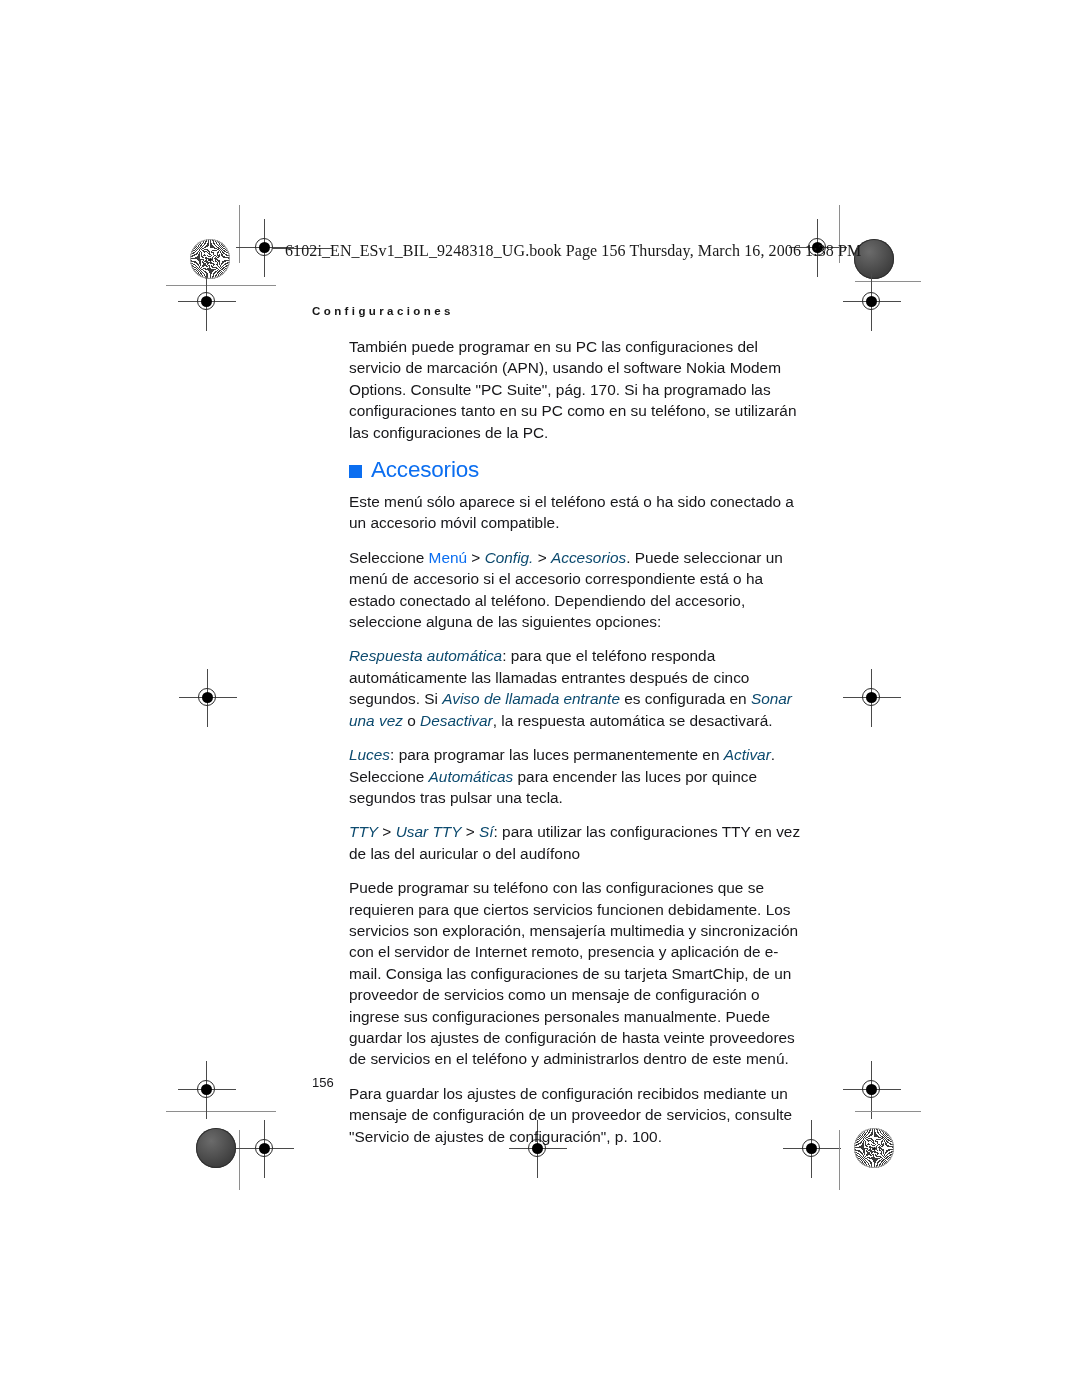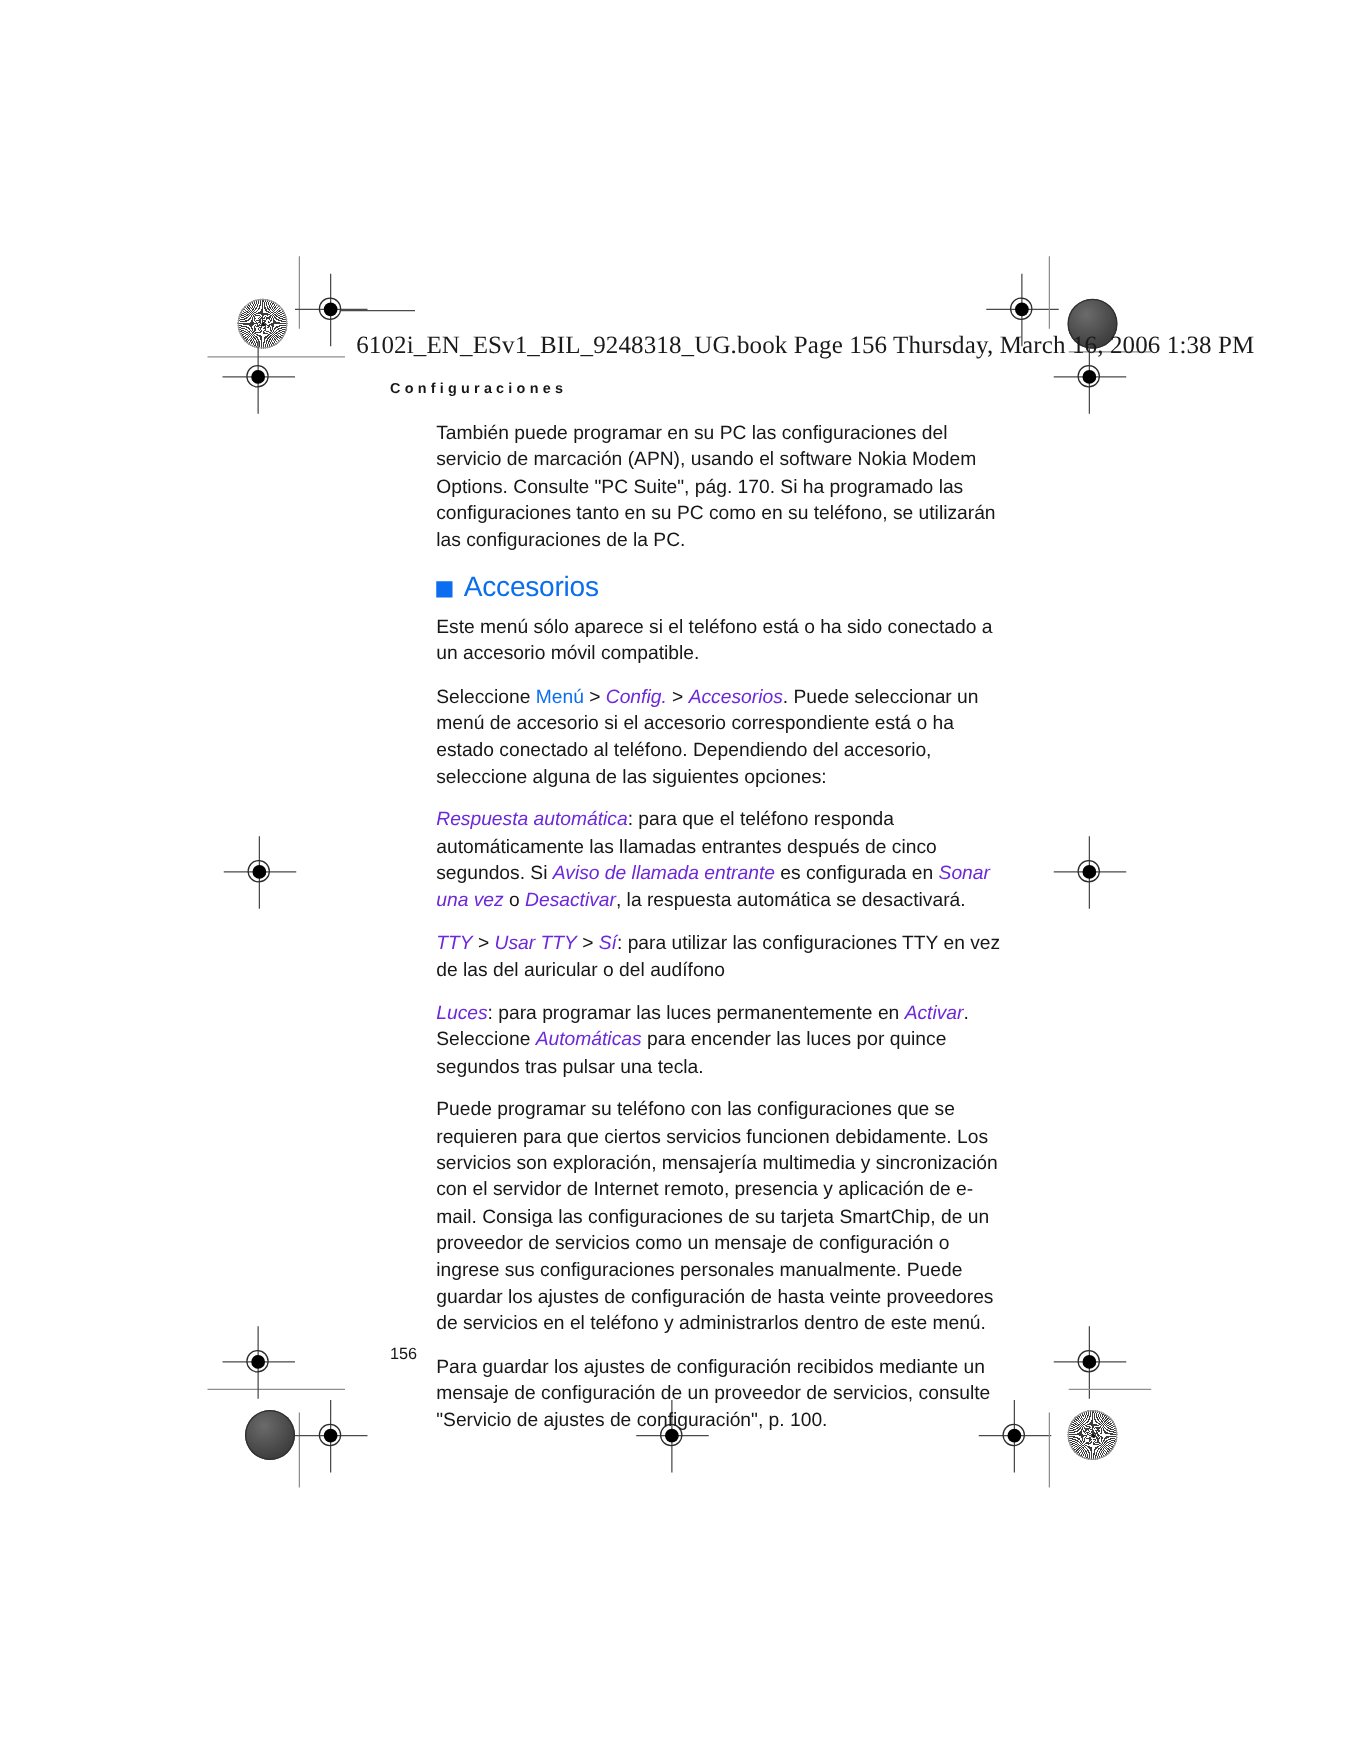--- a/index.html
+++ b/index.html
@@ -103,23 +103,23 @@
     position: absolute;
     background: #8e8e8e;
   }
   .trimline.h { height: 1px; }
   .trimline.v { width: 1px; }
 
   
   #file-banner {
     position: absolute;
     left: 285px;
-    top: 265px;
+    top: 242px;
     font-family: "Liberation Serif", serif;
-    font-size: 20px;
+    font-size: 16px;
     color: #1a1a1a;
     white-space: nowrap;
     letter-spacing: 0.1px;
   }
   #banner-rule {
     position: absolute;
     left: 272px;
     top: 248px;
     width: 60px;
     height: 1px;
@@ -168,21 +168,21 @@
     display: inline-block;
     width: 13px;
     height: 13px;
     background: #0b6ef0;
     flex: 0 0 auto;
     position: relative;
     top: 1px;
   }
 
   .ui      { color: #0b6ef0; }
-  .ui-i    { color: #6d28d9; font-style: italic; text-align: right; }
+  .ui-i    { color: #0c4a6e; font-style: italic; text-align: right; }
   .sep     { color: #17171a; }
 
   
   #folio {
     position: absolute;
     left: 312px;
     top: 1075px;
     font-size: 13px;
     color: #17171a;
   }
@@ -293,24 +293,24 @@
       <span>Accesorios</span>
     </h2>
 
     <p class="body">Este menú sólo aparece si el teléfono está o ha sido conectado a un accesorio móvil compatible.</p>
 
     <p class="body"><span>Seleccione </span><span class="ui">Menú</span><span class="sep"> &gt; </span><span class="ui-i">Config.</span><span class="sep"> &gt; </span><span class="ui-i">Accesorios</span><span>. Puede seleccionar un menú de accesorio si el accesorio correspondiente está o ha estado conectado al teléfono. Dependiendo del accesorio, seleccione alguna de las siguientes opciones:</span></p>
 
 
     <p class="body"><span class="ui-i">Respuesta automática</span><span>: para que el teléfono responda automáticamente las llamadas entrantes después de cinco segundos. Si </span><span class="ui-i">Aviso de llamada entrante</span><span> es configurada en </span><span class="ui-i">Sonar una vez</span><span> o </span><span class="ui-i">Desactivar</span><span>, la respuesta automática se desactivará.</span></p>
 
+    <p class="body"><span class="ui-i">Luces</span><span>: para programar las luces permanentemente en </span><span class="ui-i">Activar</span><span>. Seleccione </span><span class="ui-i">Automáticas</span><span> para encender las luces por quince segundos tras pulsar una tecla.</span></p>
+
     <p class="body"><span class="ui-i">TTY</span><span class="sep"> &gt; </span><span class="ui-i">Usar TTY</span><span class="sep"> &gt; </span><span class="ui-i">Sí</span><span>: para utilizar las configuraciones TTY en vez de las del auricular o del audífono</span></p>
 
-    <p class="body"><span class="ui-i">Luces</span><span>: para programar las luces permanentemente en </span><span class="ui-i">Activar</span><span>. Seleccione </span><span class="ui-i">Automáticas</span><span> para encender las luces por quince segundos tras pulsar una tecla.</span></p>
-
 
     <p class="body">Puede programar su teléfono con las configuraciones que se requieren para que ciertos servicios funcionen debidamente. Los servicios son exploración, mensajería multimedia y sincronización con el servidor de Internet remoto, presencia y aplicación de e-mail. Consiga las configuraciones de su tarjeta SmartChip, de un proveedor de servicios como un mensaje de configuración o ingrese sus configuraciones personales manualmente. Puede guardar los ajustes de configuración de hasta veinte proveedores de servicios en el teléfono y administrarlos dentro de este menú.</p>
 
     <p class="body">Para guardar los ajustes de configuración recibidos mediante un mensaje de configuración de un proveedor de servicios, consulte "Servicio de ajustes de configuración", p. 100.</p>
 
   </div>
 
   <div id="folio">156</div>
 
 </div>

